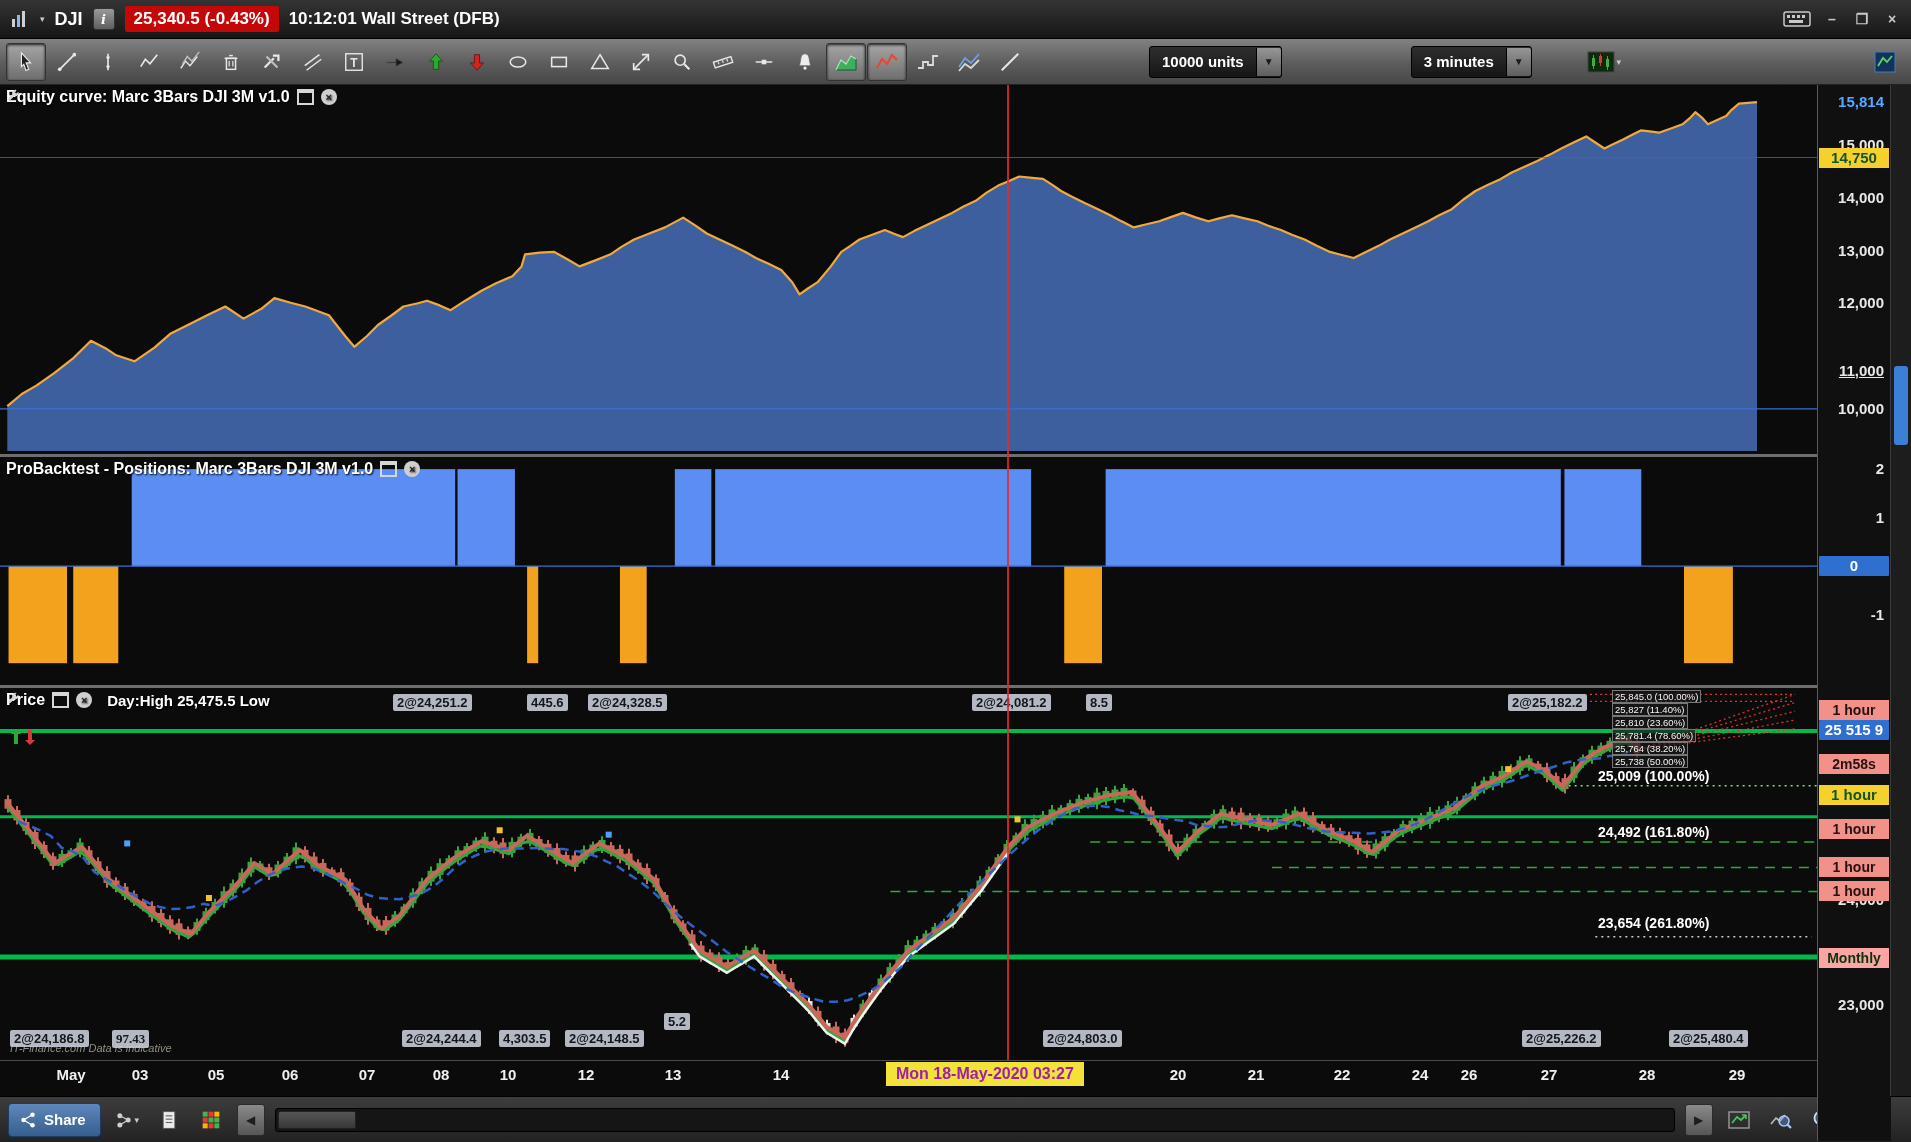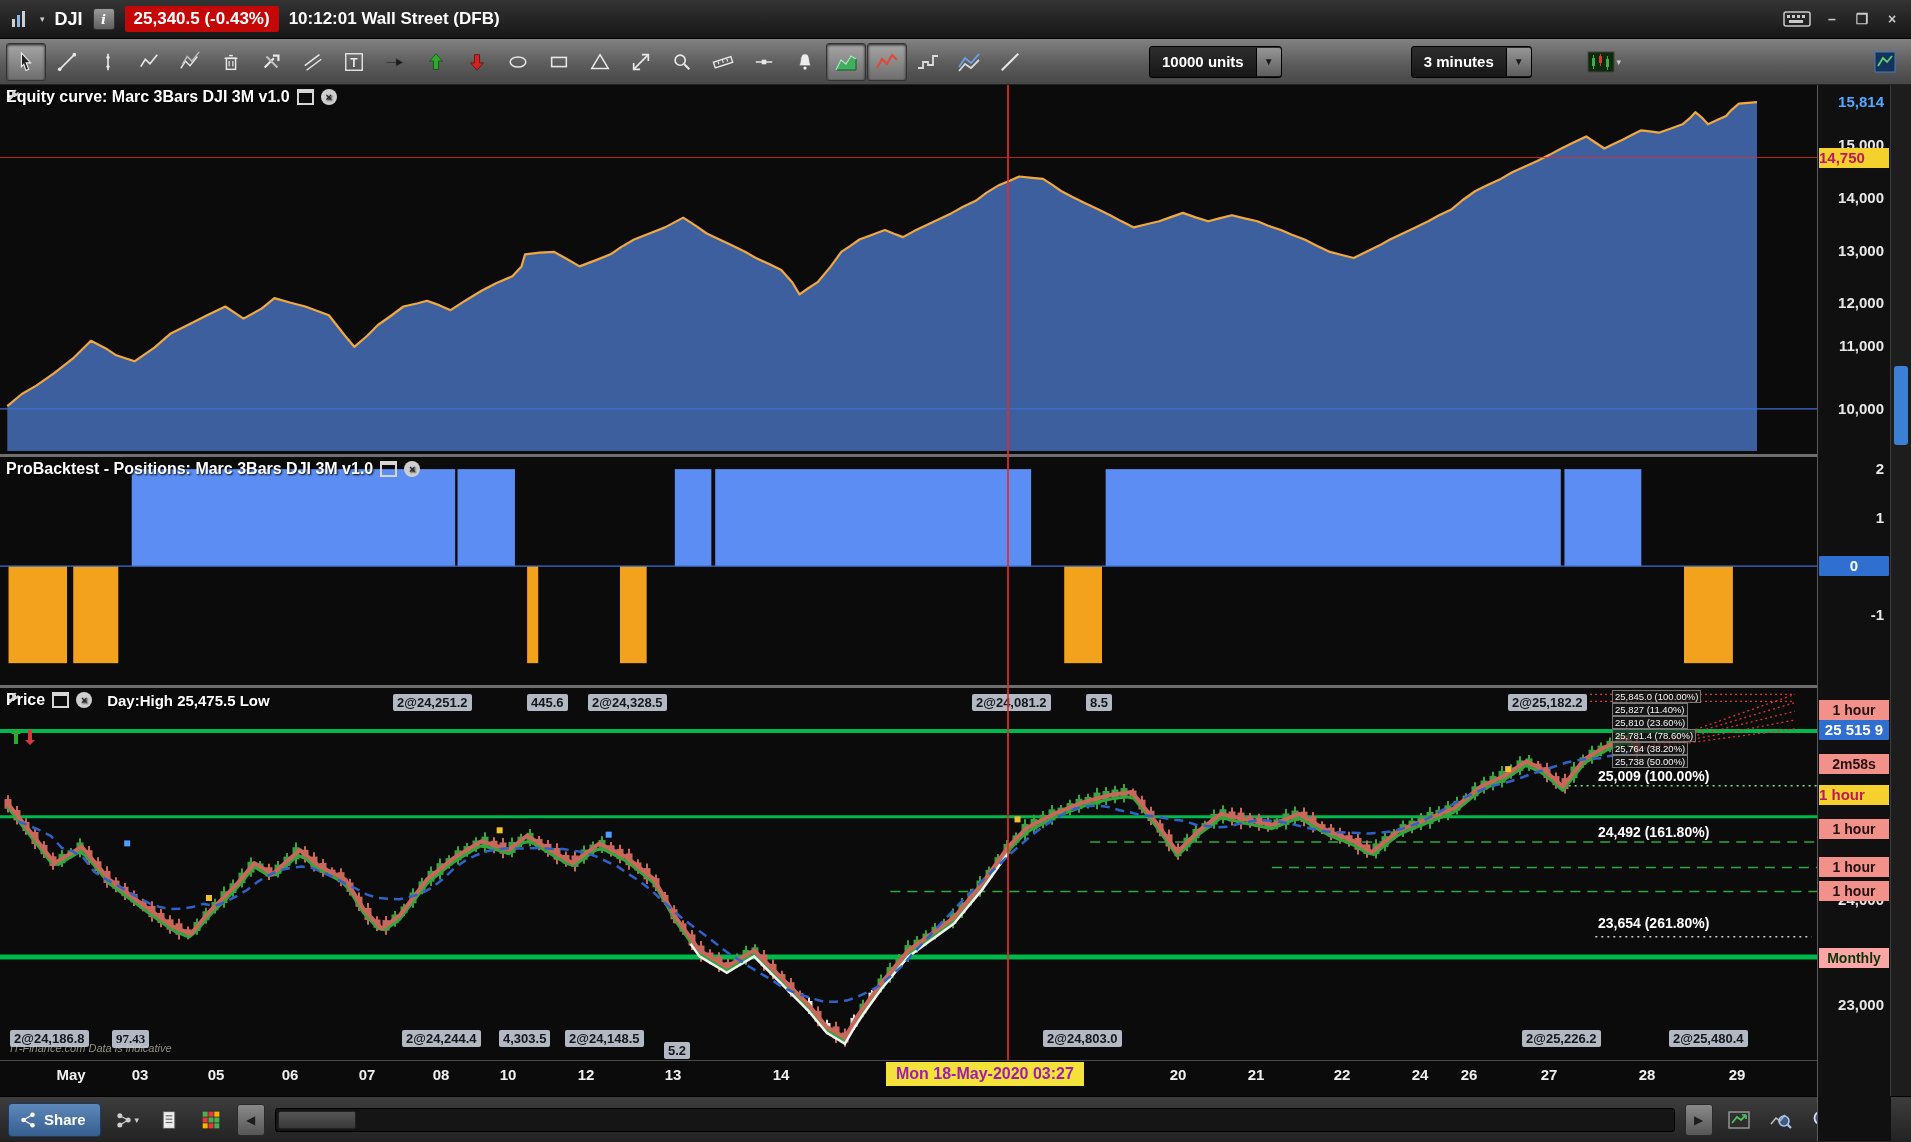--- a/index.html
+++ b/index.html
@@ -29,21 +29,21 @@
   .panel-title{position:absolute;top:3px;left:6px;display:flex;align-items:center;gap:7px;z-index:5;font-weight:bold;font-size:16px;text-shadow:1px 1px 2px #000;white-space:nowrap;}
   .win-ico{display:inline-block;width:13px;height:10px;border:2px solid #d6d6d6;border-top-width:4px;box-sizing:content-box;}
   .close-ico{display:inline-block;width:16px;height:16px;border-radius:50%;background:#cfcfcf;color:#222;font-size:11px;line-height:16px;text-align:center;font-weight:bold;}
   .daystats{font-weight:bold;font-size:15px;margin-left:8px;}
   
   #axiscol{position:absolute;left:1817px;top:85px;width:73px;height:1056px;background:#101010;border-left:1px solid #5a5a5a;z-index:6;}
   .ax-item{position:absolute;left:1px;width:70px;height:20px;line-height:20px;font-size:15px;font-weight:bold;}
   .ax-plain{color:#e8e8e8;text-align:right;padding-right:5px;width:65px;}
   .ax-bluetext{color:#55a8ff;text-align:right;padding-right:5px;width:65px;}
   .ax-blue{background:#2e6fd0;color:#fff;text-align:center;border-radius:1px;}
-  .ax-yellow{background:#f5d12e;color:#be185d;text-align:left;}
+  .ax-yellow{background:#f5d12e;color:#14532d;text-align:center;}
   .ax-pink{background:#f2908a;color:#241111;text-align:center;font-size:14px;}
   .ax-green{background:#fca5a5;color:#08330d;text-align:center;font-size:14px;}
   
   #rightstrip{position:absolute;left:1890px;top:85px;width:21px;height:1011px;background:#1d1d1d;border-left:1px solid #3c3c3c;z-index:6;}
   #rightstrip .thumb{position:absolute;left:3px;width:14px;top:281px;height:79px;background:#3b7fd6;border-radius:3px;}
   
   .trade-badge{position:absolute;background:rgba(203,208,220,0.88);color:#14161c;font-weight:bold;font-size:13px;padding:1px 4px;border-radius:2px;z-index:7;white-space:nowrap;}
   .date-badge{position:absolute;background:#f2e23a;color:#a21caf;font-weight:bold;font-size:16px;padding:3px 10px;z-index:8;white-space:nowrap;}
   .xlabel{position:absolute;color:#f0f0f0;font-weight:bold;font-size:15px;transform:translateX(-50%);z-index:4;}
   .xaxisrow{position:absolute;left:0;top:372px;width:1817px;height:36px;border-top:1px solid #4a4a4a;background:#0b0b0b;}
@@ -749,34 +749,34 @@
       <div class="trade-badge" style="left: 527px; top: 6px;">445.6</div>
       <div class="trade-badge" style="left: 588px; top: 6px;">2@24,328.5</div>
       <div class="trade-badge" style="left: 972px; top: 6px;">2@24,081.2</div>
       <div class="trade-badge" style="left: 1086px; top: 6px;">8.5</div>
       <div class="trade-badge" style="left: 1508px; top: 6px;">2@25,182.2</div>
       <div class="trade-badge" style="left: 10px; top: 342px;">2@24,186.8</div>
       <div class="trade-badge" style="left: 112px; top: 342px; font-family: Liberation Serif, serif;">97.43</div>
       <div class="trade-badge" style="left: 402px; top: 342px;">2@24,244.4</div>
       <div class="trade-badge" style="left: 499px; top: 342px;">4,303.5</div>
       <div class="trade-badge" style="left: 565px; top: 342px;">2@24,148.5</div>
-      <div class="trade-badge" style="left: 664px; top: 354px;">5.2</div>
+      <div class="trade-badge" style="left: 664px; top: 325px;">5.2</div>
       <div class="trade-badge" style="left: 1043px; top: 342px;">2@24,803.0</div>
       <div class="trade-badge" style="left: 1506px; top: 342px; margin-left: 16px;">2@25,226.2</div>
       <div class="trade-badge" style="left: 1669px; top: 342px;">2@25,480.4</div>
     </section>
 
   <div id="axiscol">
       <div class="ax-item ax-bluetext" style="top: 7.19251px;">15,814</div>
       <div class="ax-item ax-plain" style="top: 50.121px;">15,000</div>
       <div class="ax-item ax-yellow" style="top: 63.3055px;">14,750</div>
       <div class="ax-item ax-plain" style="top: 102.859px;">14,000</div>
       <div class="ax-item ax-plain" style="top: 155.597px;">13,000</div>
       <div class="ax-item ax-plain" style="top: 208.334px;">12,000</div>
-      <div class="ax-item ax-plain" style="top: 251px;">11,000</div>
+      <div class="ax-item ax-plain" style="top: 276px; text-decoration: underline;">11,000</div>
       <div class="ax-item ax-plain" style="top: 313.81px;">10,000</div>
       <div class="ax-item ax-plain" style="top: 374.128px;">2</div>
       <div class="ax-item ax-plain" style="top: 422.638px;">1</div>
       <div class="ax-item ax-blue" style="top: 471.149px;">0</div>
       <div class="ax-item ax-plain" style="top: 519.66px;">-1</div>
       <div class="ax-item ax-pink" style="top: 615.169px;">1 hour</div>
       <div class="ax-item ax-blue" style="top: 635.372px;">25 515 9</div>
       <div class="ax-item ax-pink" style="top: 668.68px;">2m58s</div>
       <div class="ax-item ax-yellow" style="top: 700.35px;">1 hour</div>
       <div class="ax-item ax-pink" style="top: 734.203px;">1 hour</div>

